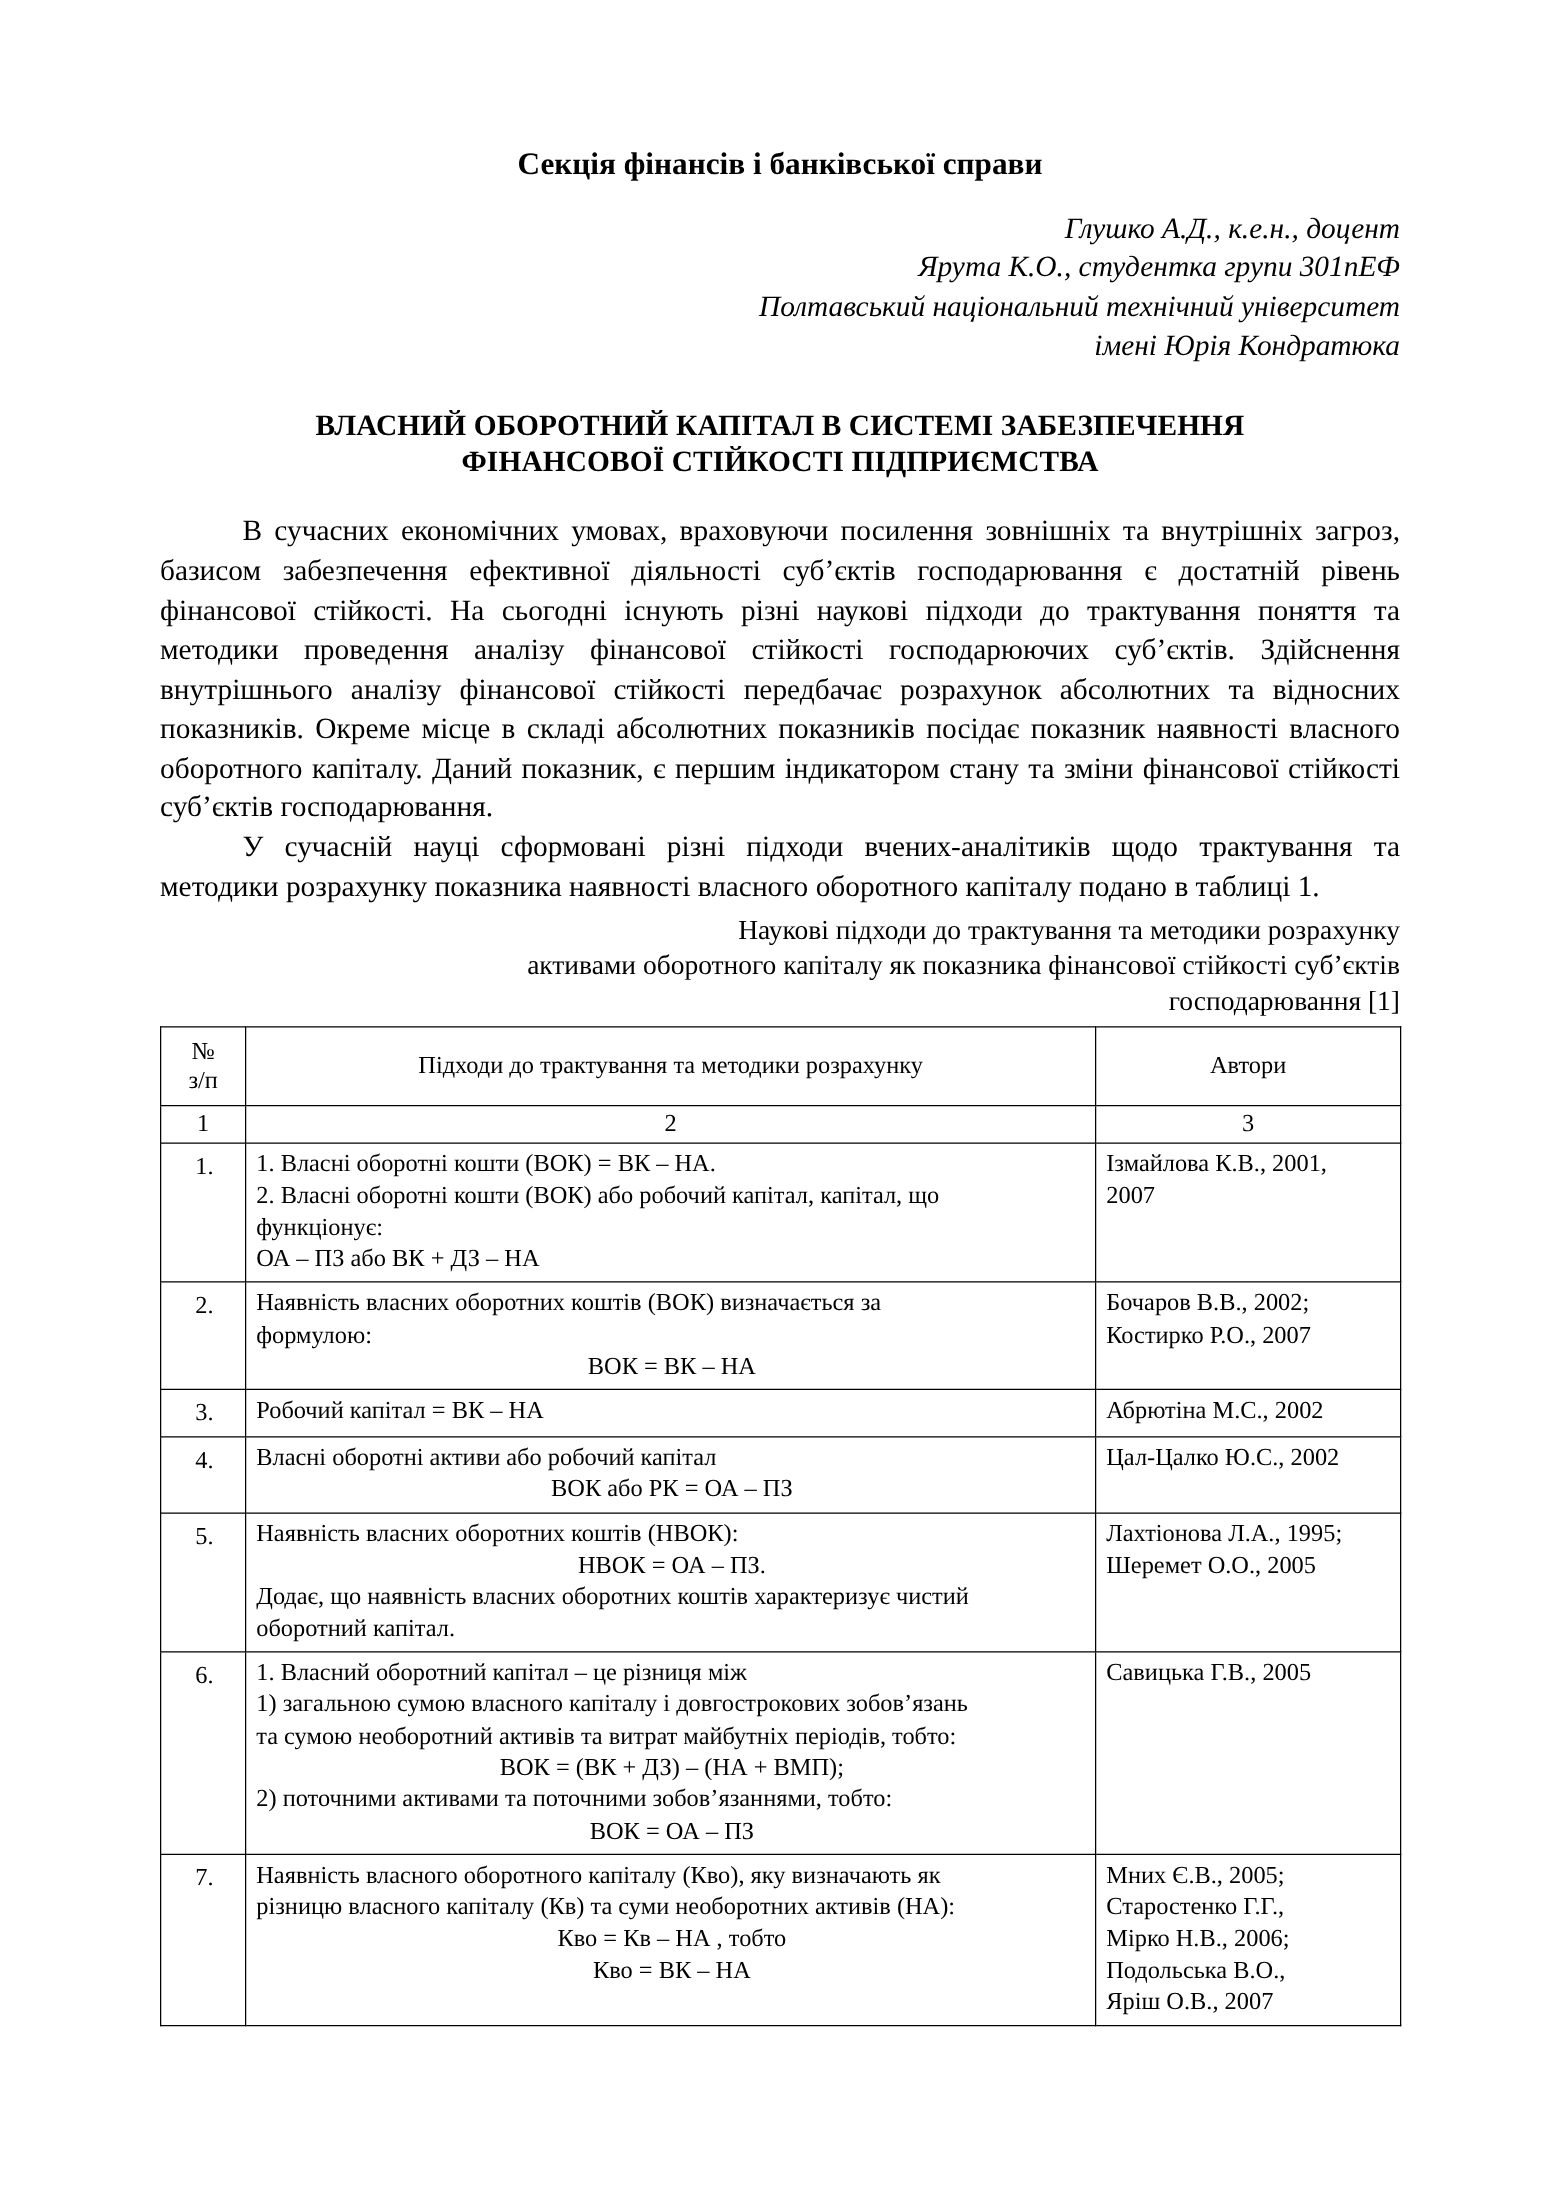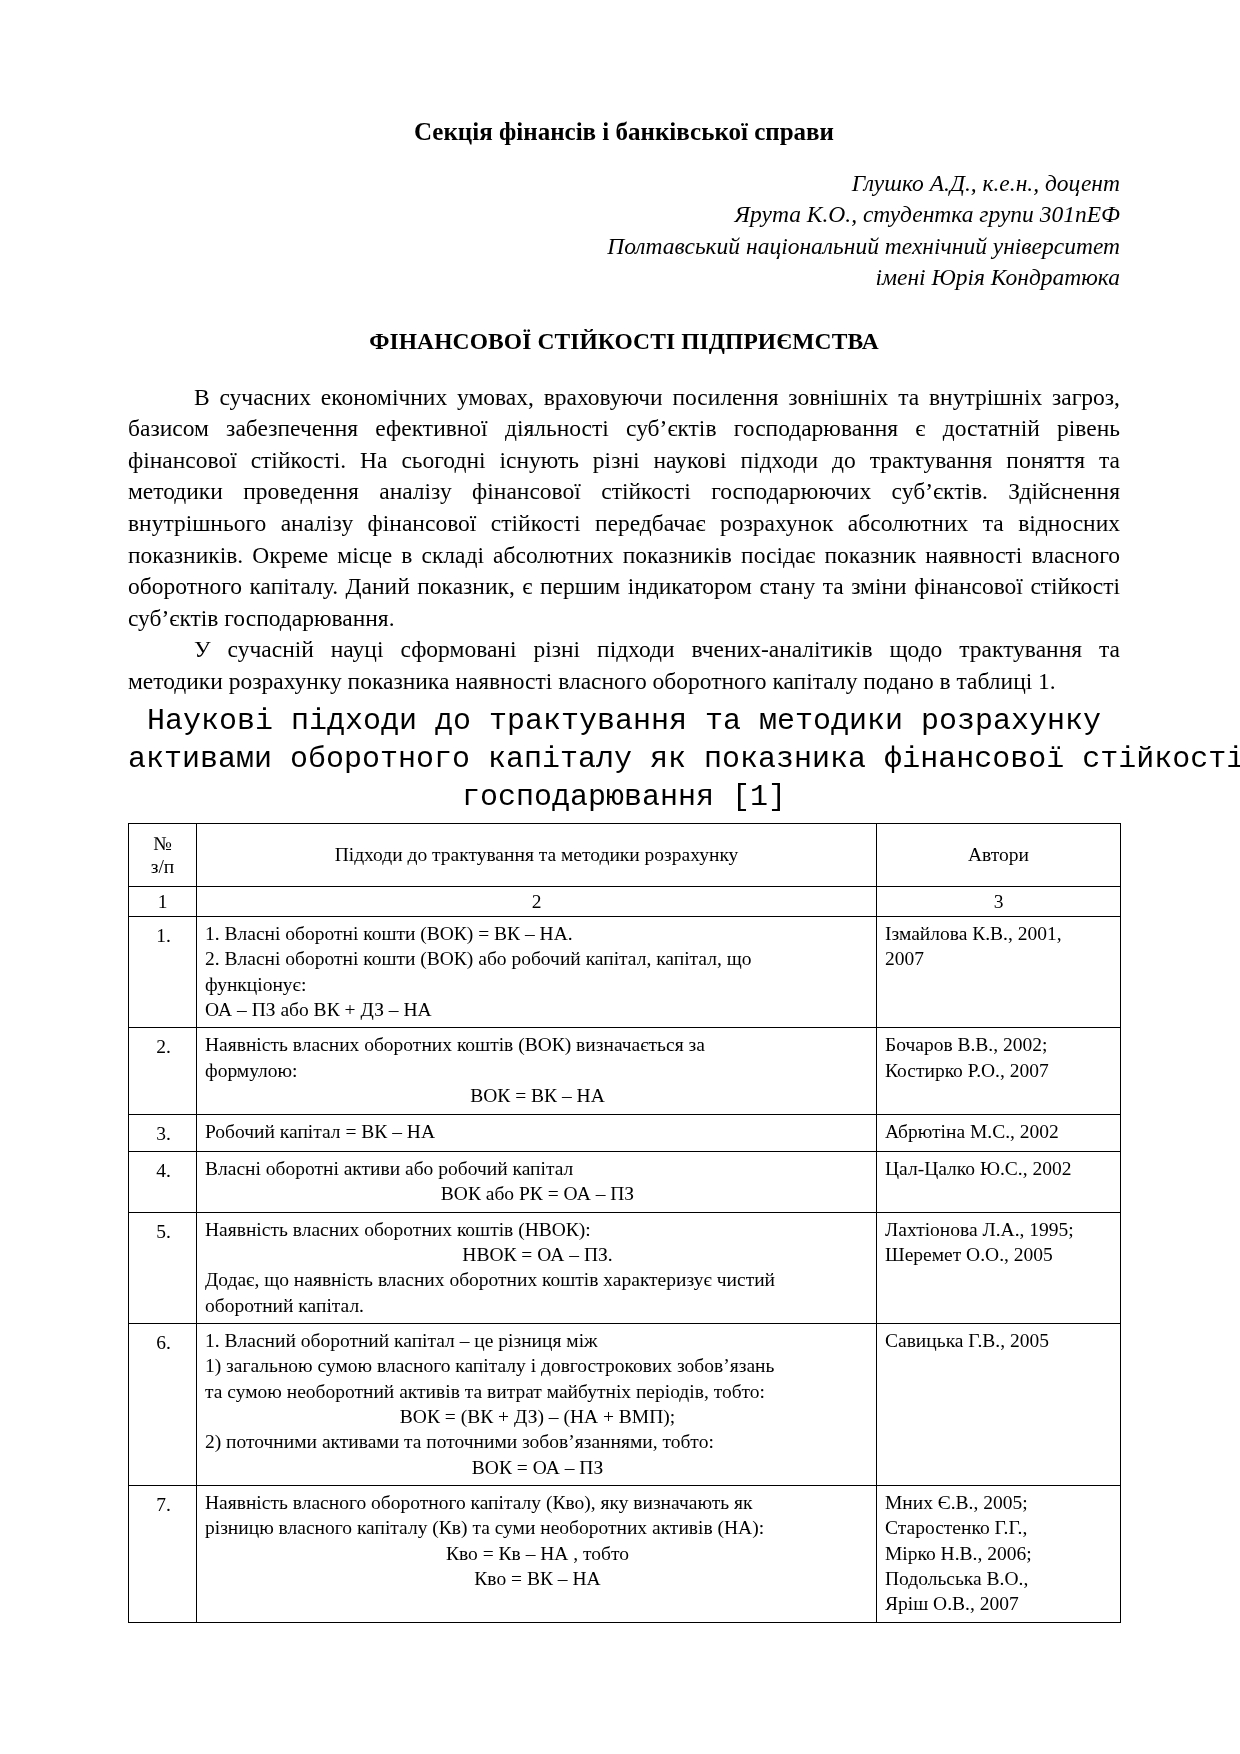--- a/index.html
+++ b/index.html
@@ -73,25 +73,24 @@
 
   
   .table-number {
     text-align: right;
     font-size: 23.5px;
     line-height: 1.3;
     margin-top: 16px;
     padding-right: 2px;
   }
   .table-title {
-    text-align: center;
-    font-size: 30px;
+    text-align: right;
+    font-size: 22px;
     line-height: 1.28;
     margin-top: 4px;
-    font-family: Liberation Mono, monospace;
   }
   .table-title div { white-space: nowrap; }
 
   
   table.approach-table {
     border-collapse: collapse;
     width: 992px;
     margin-top: 6px;
     table-layout: fixed;
   }
@@ -141,20 +140,21 @@
 
 
   <div class="authors">
     <div>Глушко А.Д., к.е.н., доцент</div>
     <div>Ярута К.О., студентка групи 301пЕФ</div>
     <div>Полтавський національний технічний університет</div>
     <div>імені Юрія Кондратюка</div>
   </div>
 
   <div class="paper-title">
+    <div>ВЛАСНИЙ ОБОРОТНИЙ КАПІТАЛ В СИСТЕМІ ЗАБЕЗПЕЧЕННЯ</div>
     <div>ФІНАНСОВОЇ СТІЙКОСТІ ПІДПРИЄМСТВА</div>
   </div>
 
   <p class="body-par">В сучасних економічних умовах, враховуючи посилення зовнішніх та внутрішніх загроз, базисом забезпечення ефективної діяльності суб’єктів господарювання є достатній рівень фінансової стійкості. На сьогодні існують різні наукові підходи до трактування поняття та методики проведення аналізу фінансової стійкості господарюючих суб’єктів. Здійснення внутрішнього аналізу фінансової стійкості передбачає розрахунок абсолютних та відносних показників. Окреме місце в складі абсолютних показників посідає показник наявності власного оборотного капіталу. Даний показник, є першим індикатором стану та зміни фінансової стійкості суб’єктів господарювання.</p>
   <p class="body-par tight">У сучасній науці сформовані різні підходи вчених-аналітиків щодо трактування та методики розрахунку показника наявності власного оборотного капіталу подано в таблиці 1.</p>
 
 
   <div class="table-title">
     <div>Наукові підходи до трактування та методики розрахунку</div>
     <div>активами оборотного капіталу як показника фінансової стійкості суб’єктів</div>

